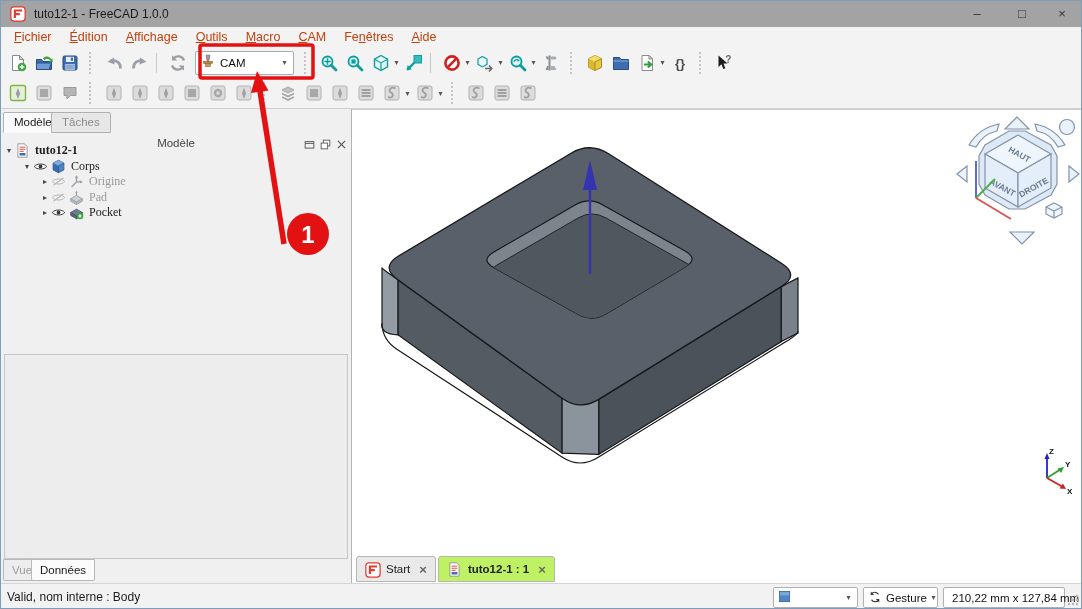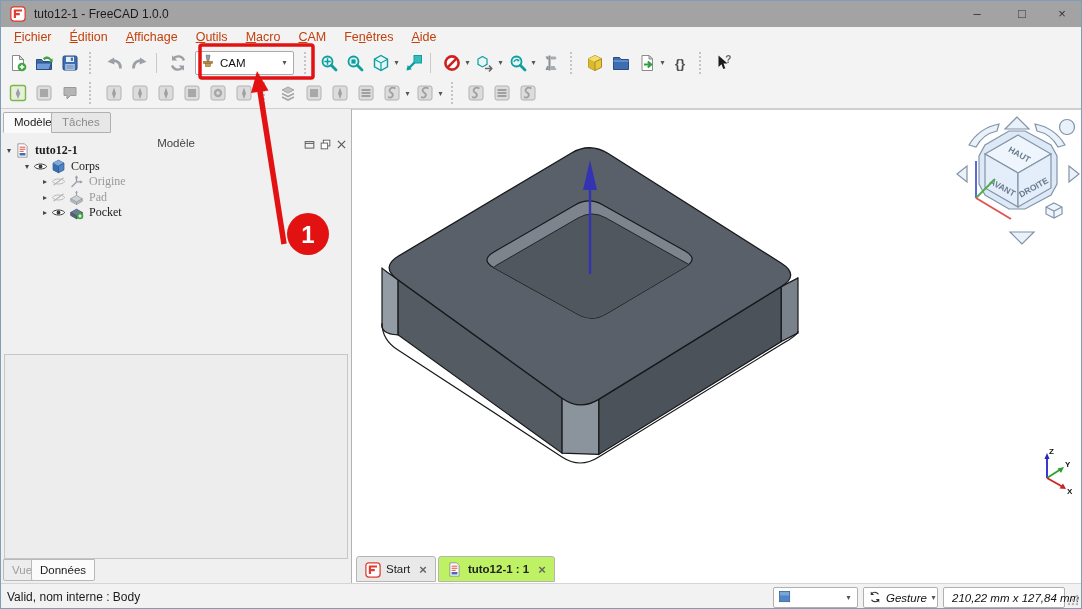--- a/index.html
+++ b/index.html
@@ -81,21 +81,21 @@
   .mdi-tab.active { background:#bef264; font-weight:bold; }
   .mdi-tab .ticon { width:15px; height:15px; margin-right:6px; }
   .mdi-close { margin-left:9px; font-size:13px; font-weight:bold; color:#666; }
 
   
   #statusbar { left:0; top:582px; width:1082px; height:27px; background:#f2f2f2;
                border-top:1px solid #d5d5d5; }
   #status-text { left:6px; top:6px; font-size:12px; color:#1b1b1b; }
   .combo { position:absolute; top:3px; height:21px; background:#fff; border:1px solid #b0b0b0;
            border-radius:2px; display:flex; align-items:center; padding:0 4px; font-size:11.5px; color:#111;}
-  .combo .lbl { margin:16px 4px; flex:1; white-space:nowrap;font-style:italic; }
+  .combo .lbl { margin:16px 4px; flex:1; white-space:nowrap; }
   #combo-style { left:772px; width:85px; }
   #combo-nav { left:862px; width:75px; }
   #combo-dims { left:942px; width:122px; }
   #grip { left:1066px; top:10px; }
 
   
   #annotation { left:0; top:0; pointer-events:none; z-index:60; }
 </style>
 </head>
 <body>

